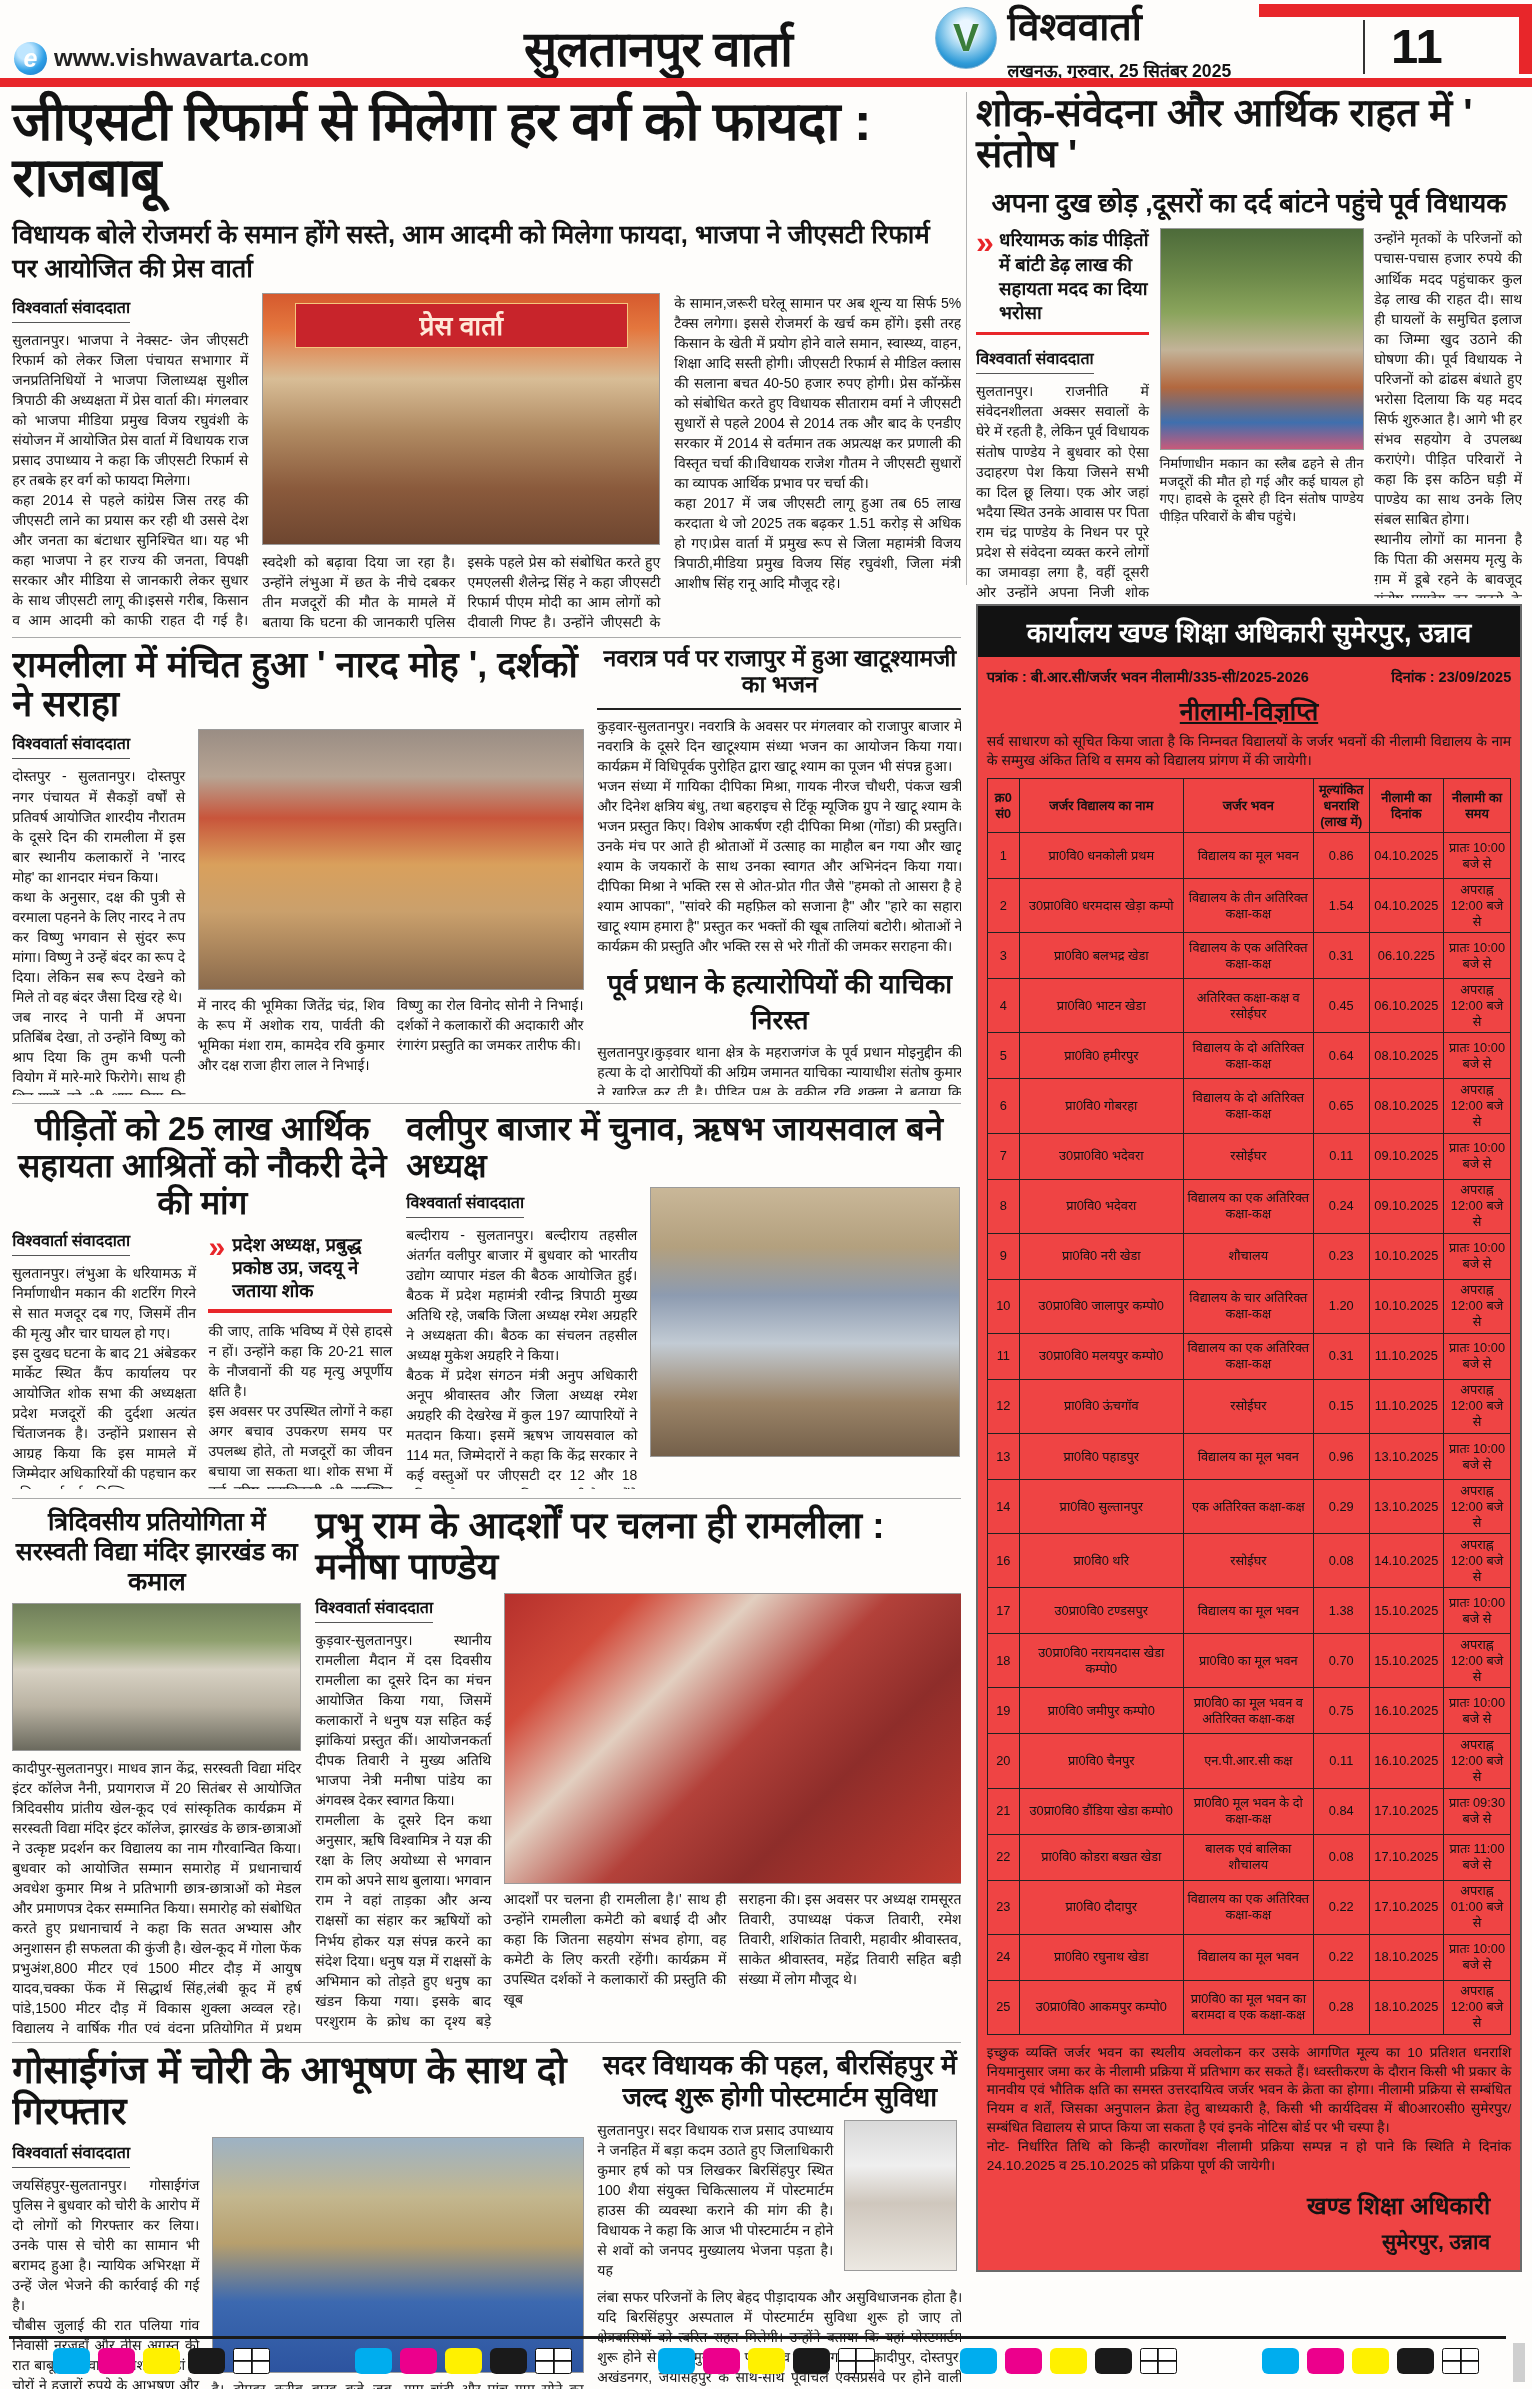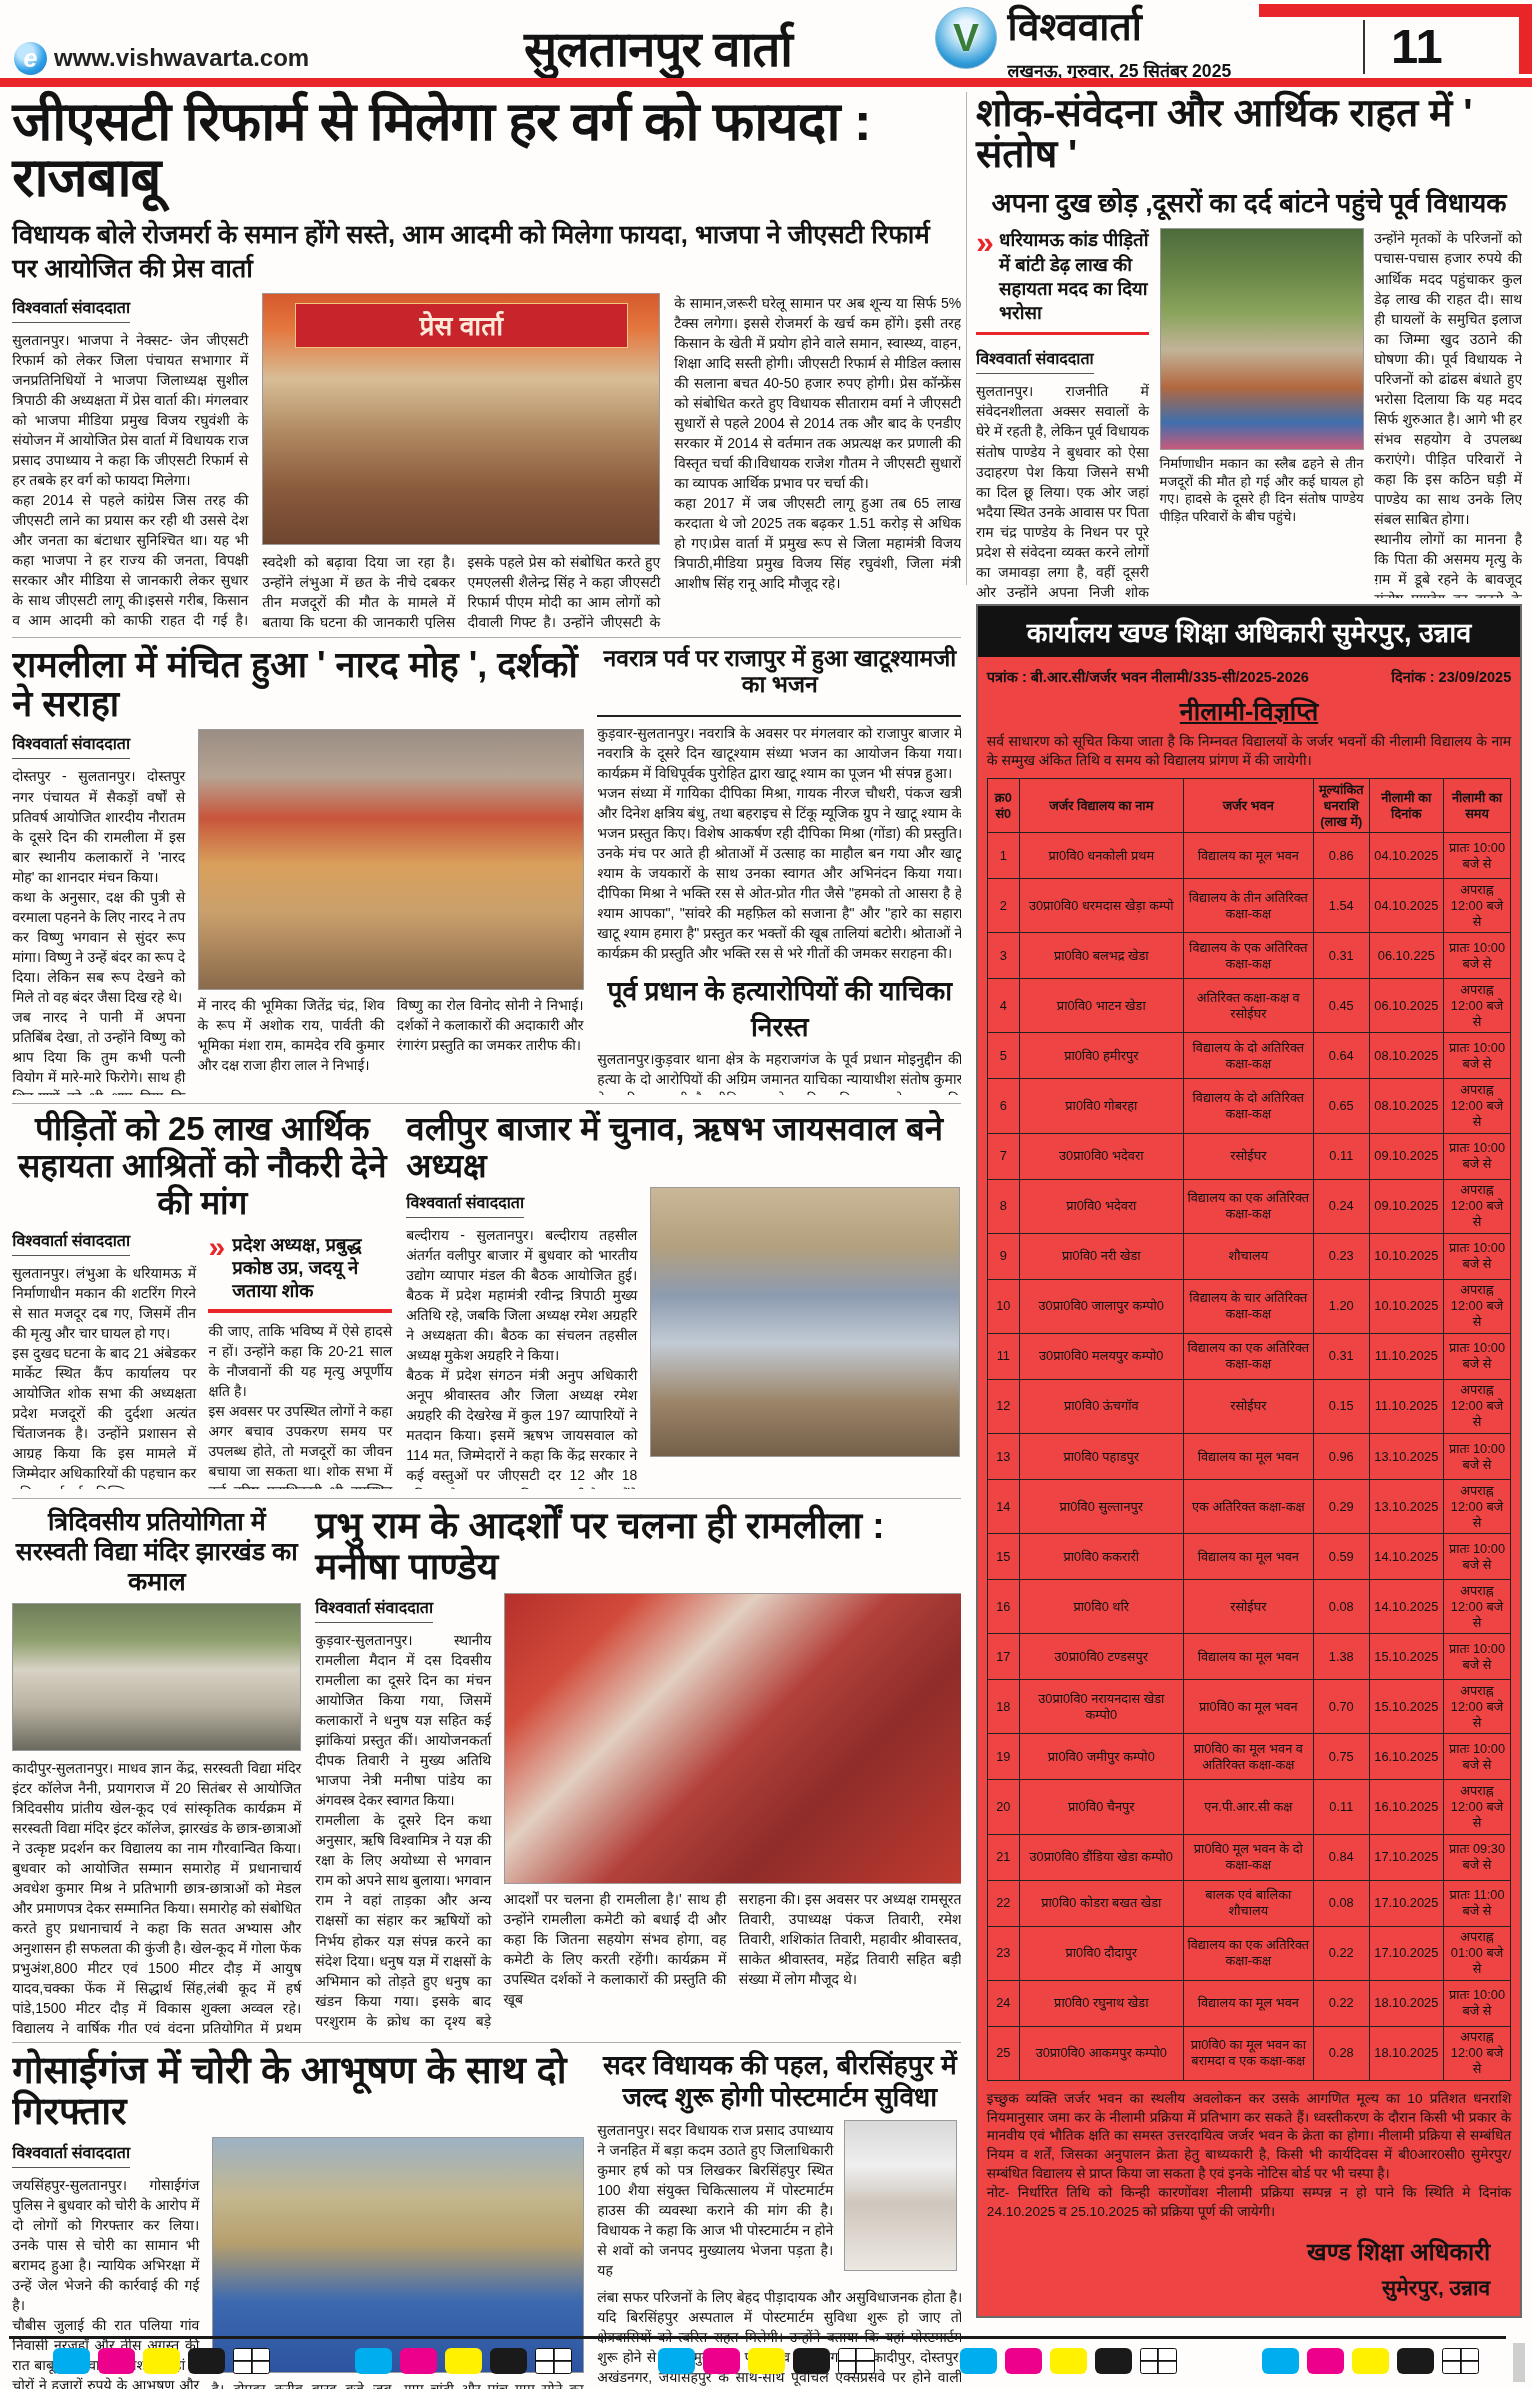--- a/index.html
+++ b/index.html
@@ -54,21 +54,21 @@
   .narad h2 { font-size:36px; line-height:1.1; }
   .narad-row { display:flex; gap:12.3px; margin-top:5.3px; }
   .narad-c1 { width:173px; flex:none; }
   .narad-right { width:386px; flex:none; }
   .photo-narad { width:386px; height:261px; background:linear-gradient(180deg,#9a8d84 0,#b7a493 18%,#c8553b 34%,#d9a05c 52%,#caa06c 70%,#8a6a4c 100%); }
   .narad-cont { display:flex; gap:12.3px; margin-top:5.3px; }
   .narad-cont > div { width:187px; }
 
   
   .kh-col { width:365px; flex:none; }
-  .kh-col h3.kh { font-size:23px; text-align:center; line-height:1.15; border-bottom:2.6px solid #222; padding-bottom:18px; }
+  .kh-col h3.kh { font-size:23px; text-align:center; line-height:1.15; border-bottom:2.6px solid #222; padding-bottom:11px; }
   .kh-col h3.ya { font-size:26.4px; text-align:center; margin-top:8.8px; }
   .kh-col .bt { margin-top:5.3px; }
 
   
   .sah { width:380px; flex:none; }
   .sah h2 { font-size:33px; line-height:1.12; text-align:center; }
   .sah-row { display:flex; gap:12.3px; margin-top:3.5px; }
   .sah-row > div { width:184px; }
   .pullq { display:flex; gap:7px; margin:7px 0 5.3px; }
   .pullq .mark { color:#e8262a; font-size:30px; font-weight:900; line-height:0.9; }
@@ -491,28 +491,20 @@
 
             <tr>
               <td>14</td>
               <td class="nm">प्रा0वि0 सुल्तानपुर</td>
               <td class="bld">एक अतिरिक्त कक्षा-कक्ष</td>
               <td>0.29</td>
               <td>13.10.2025</td>
               <td>अपराह्न 12:00 बजे से</td>
             </tr>
 
-            <tr>
-              <td>15</td>
-              <td class="nm">प्रा0वि0 ककरारी</td>
-              <td class="bld">विद्यालय का मूल भवन</td>
-              <td>0.59</td>
-              <td>14.10.2025</td>
-              <td>प्रातः 10:00 बजे से</td>
-            </tr>
 
             <tr>
               <td>16</td>
               <td class="nm">प्रा0वि0 थरि</td>
               <td class="bld">रसोईघर</td>
               <td>0.08</td>
               <td>14.10.2025</td>
               <td>अपराह्न 12:00 बजे से</td>
             </tr>
 

